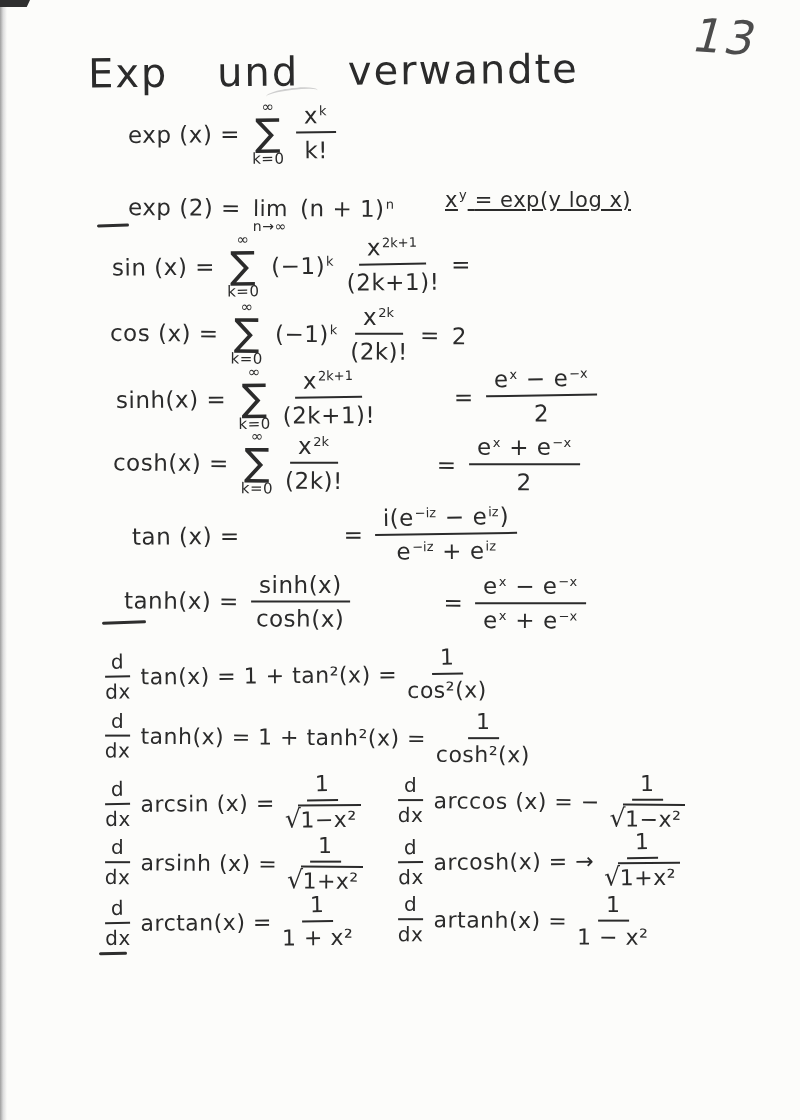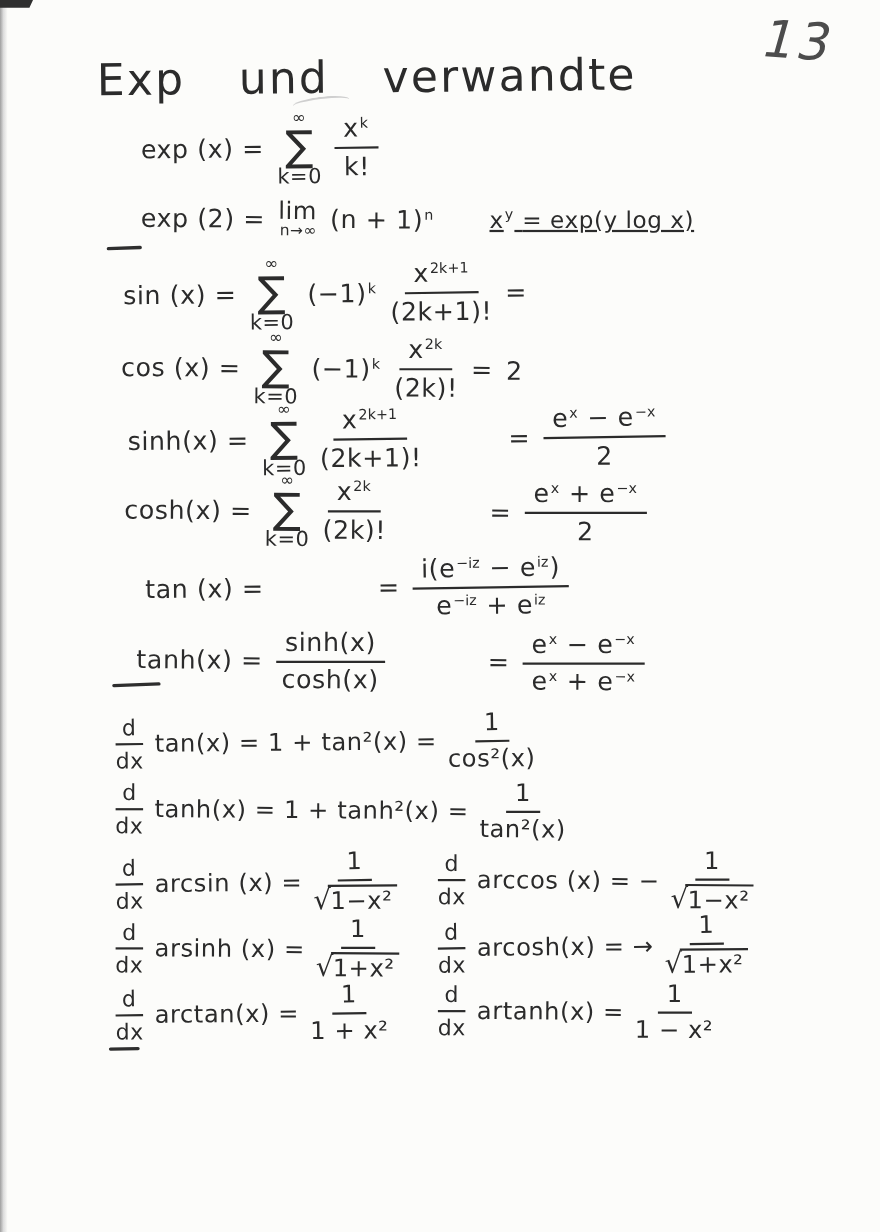--- a/index.html
+++ b/index.html
@@ -27,22 +27,22 @@
   .row{position:absolute;display:flex;align-items:center;gap:12px;font-size:23px;
     letter-spacing:0.5px;white-space:nowrap;}
   .rowsm{font-size:22px;gap:10px;}
   
   .frac{display:inline-flex;flex-direction:column;align-items:center;line-height:1.15;}
   .fnum{padding:0 8px 3px;border-bottom:2px solid #2b2b2b;transform:rotate(-0.4deg);}
   .fden{padding-top:3px;}
   .sum{display:inline-flex;flex-direction:column;align-items:center;line-height:1;}
   .sum .stop{font-size:15px;line-height:1;}
   .sum .ssym{font-size:38px;line-height:0.95;}
-  .sum .sbot{font-size:19px;line-height:1;margin-top:1px;}
-  .lim{display:inline-flex;flex-direction:column;align-items:flex-end;line-height:1;}
+  .sum .sbot{font-size:15px;line-height:1;margin-top:1px;}
+  .lim{display:inline-flex;flex-direction:column;align-items:flex-start;line-height:1;margin-top:16px;}
   .lim .ltop{font-size:22px;}
   .lim .lbot{font-size:14px;margin-top:-1px;}
   .dfrac{font-size:20px;}
   .dfrac .fnum{padding:0 6px 2px;}
   .sup{display:inline-block;font-size:13px;transform:translateY(-8px);
     letter-spacing:0;margin-left:1px;margin-right:1px;}
   .rad{font-size:25px;margin-right:-3px;}
   .radbody{display:inline-block;border-top:2px solid #2b2b2b;padding:1px 4px 0 2px;}
   .sp55{display:inline-block;width:55px;}
   .sp70{display:inline-block;width:70px;}
@@ -198,21 +198,21 @@
   </div>
 
   <div class="row rowsm tiltB" style="left:105px;top:708px;">
     <span class="frac dfrac">
       <span class="fnum">d</span>
       <span class="fden">dx</span>
     </span>
     <span>tanh(x) = 1 + tanh²(x) =</span>
     <span class="frac">
       <span class="fnum">1</span>
-      <span class="fden">tan²(x)</span>
+      <span class="fden">cosh²(x)</span>
     </span>
   </div>
 
   <div class="row rowsm tiltA" style="left:105px;top:772px;">
     <span class="frac dfrac">
       <span class="fnum">d</span>
       <span class="fden">dx</span>
     </span>
     <span>arcsin (x) =</span>
     <span class="frac">

